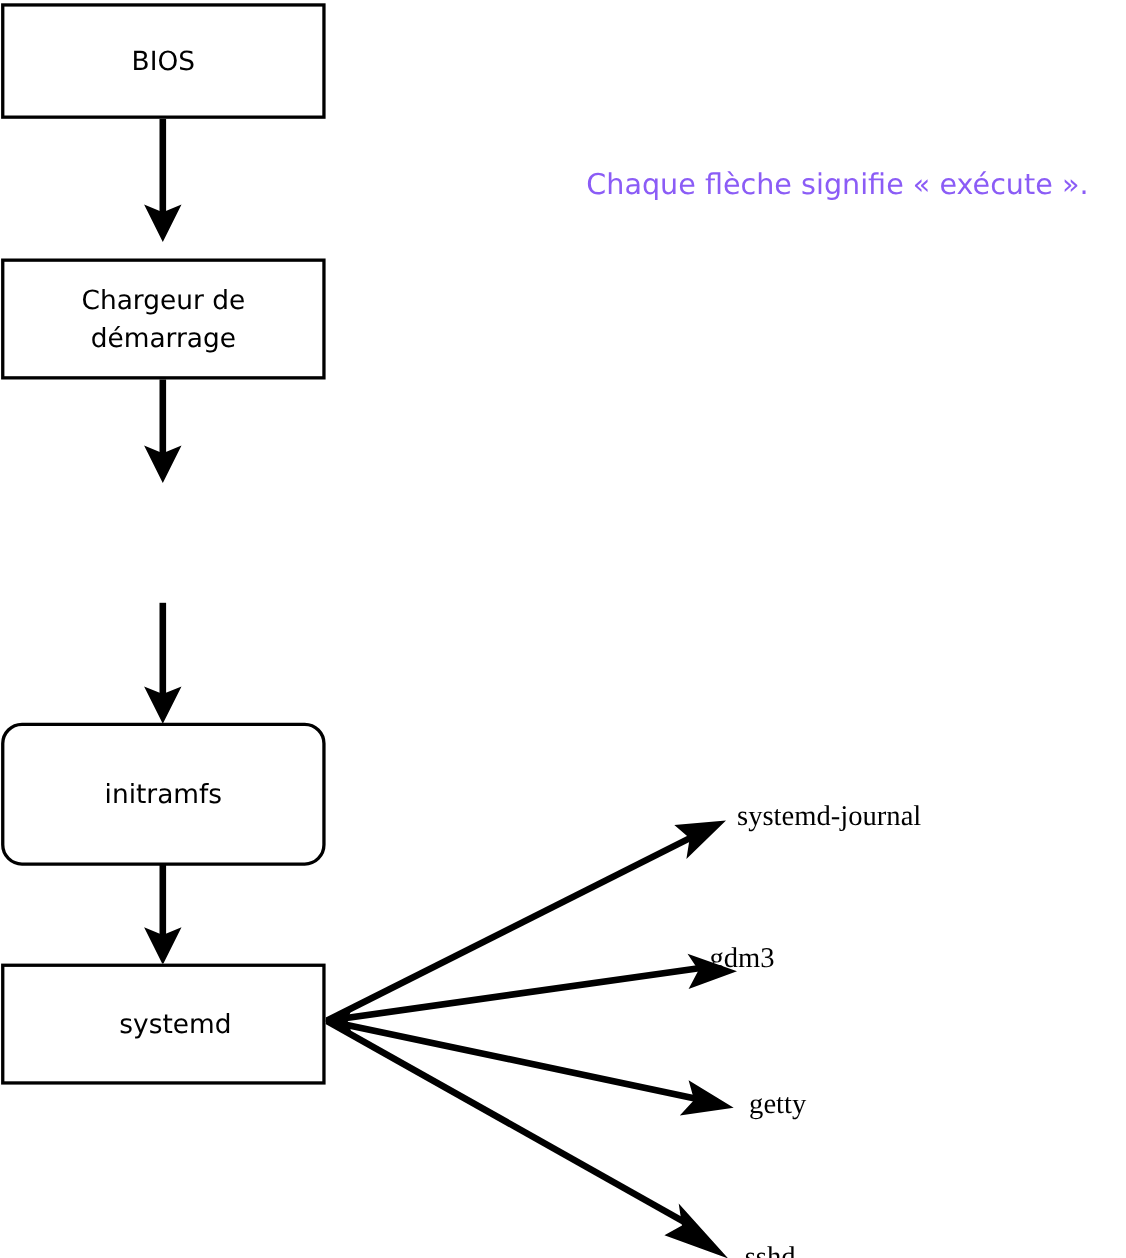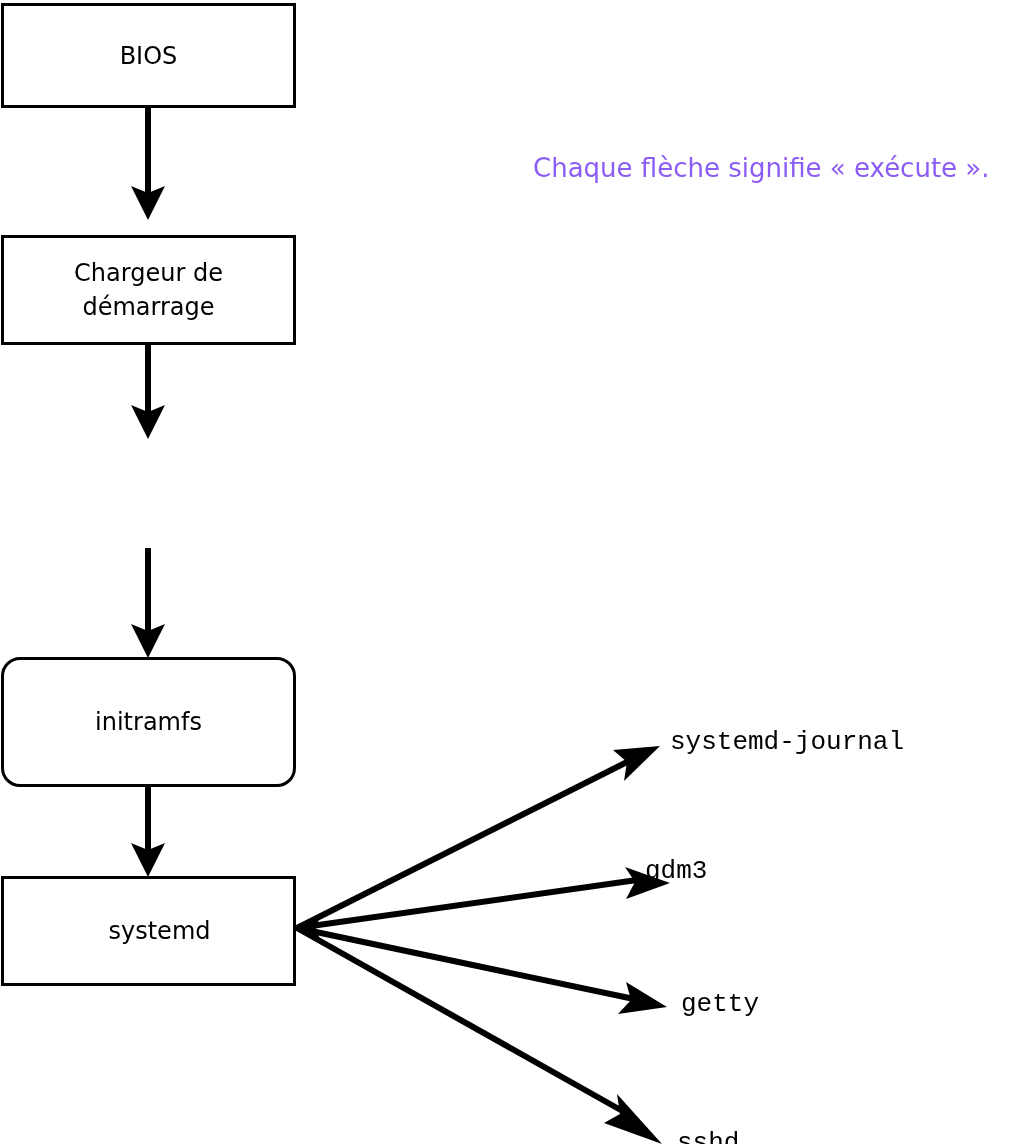--- a/index.html
+++ b/index.html
@@ -39,21 +39,21 @@
   .node-label {
     font-family: "DejaVu Sans", sans-serif;
     font-size: 24px;
     line-height: 34px;
     color: #000000;
     white-space: pre-line;
     padding: 0 8px;
   }
   .leaf-label {
     position: absolute;
-    font-family: Liberation Mono, monospace;
+    font-family: Liberation Serif, serif;
     font-size: 26px;
     line-height: 30px;
     color: #000000;
     white-space: nowrap;
   }
   .caption {
     position: absolute;
     font-family: "DejaVu Sans", sans-serif;
     font-size: 26px;
     line-height: 32px;

